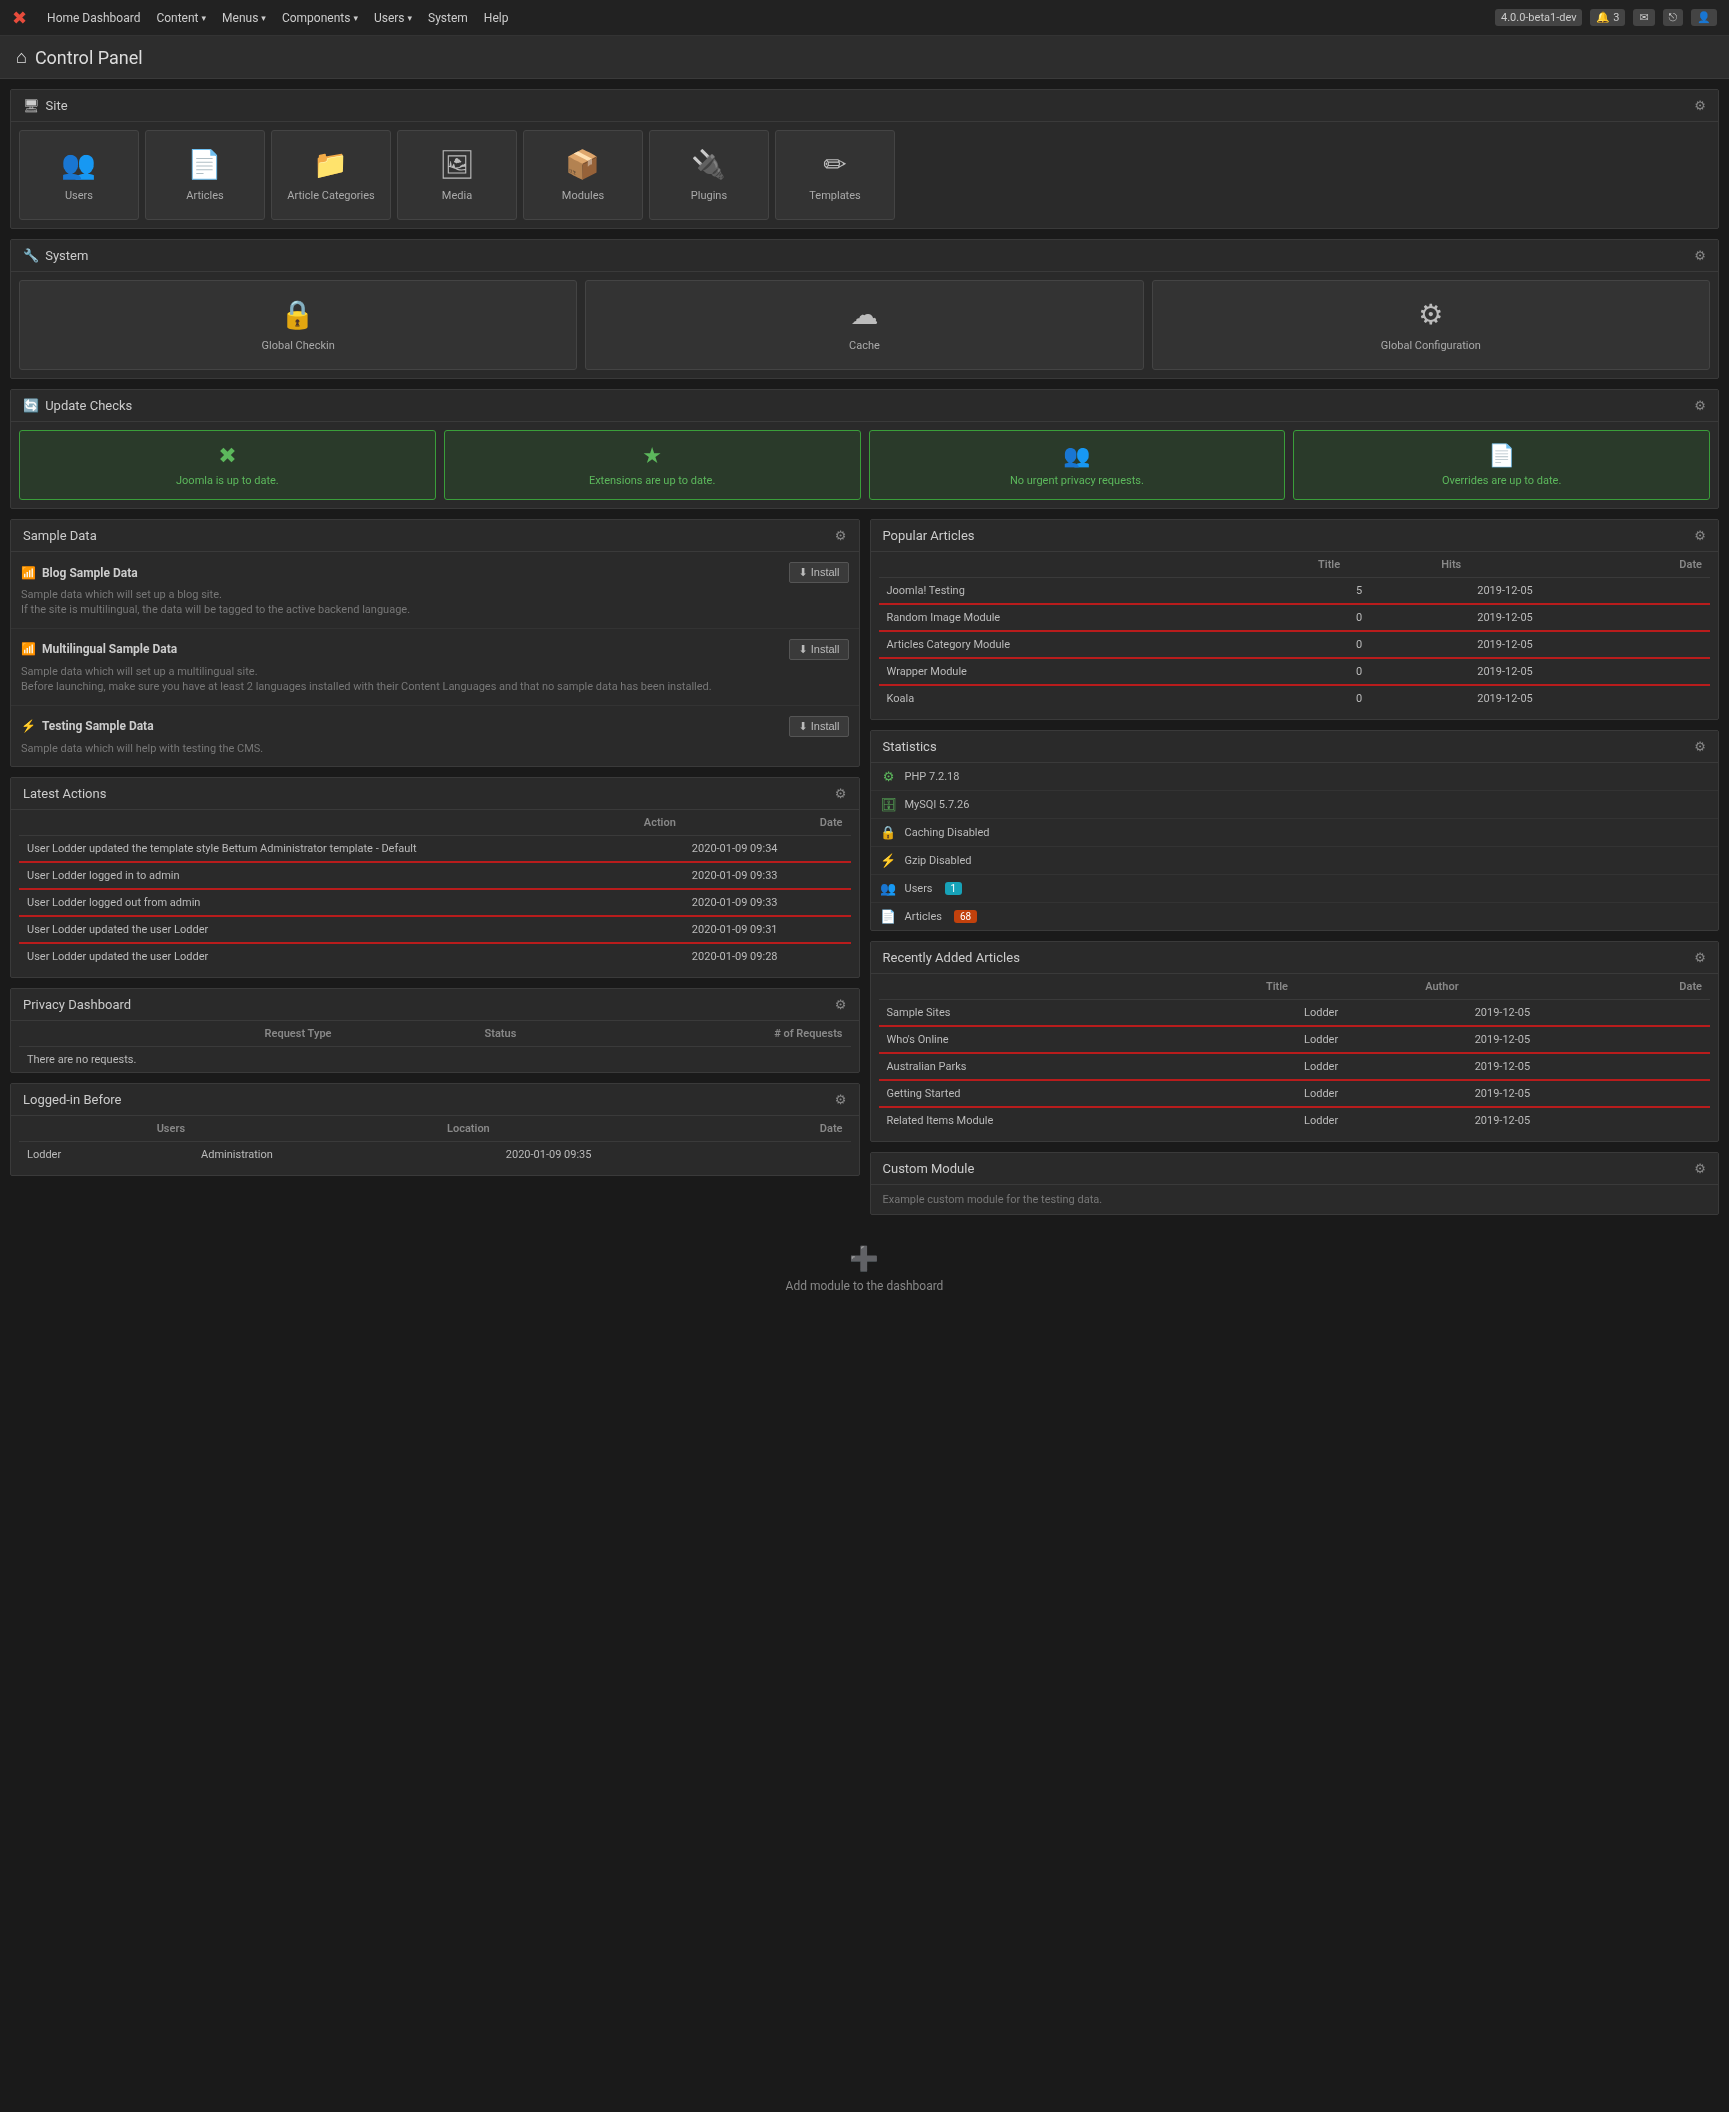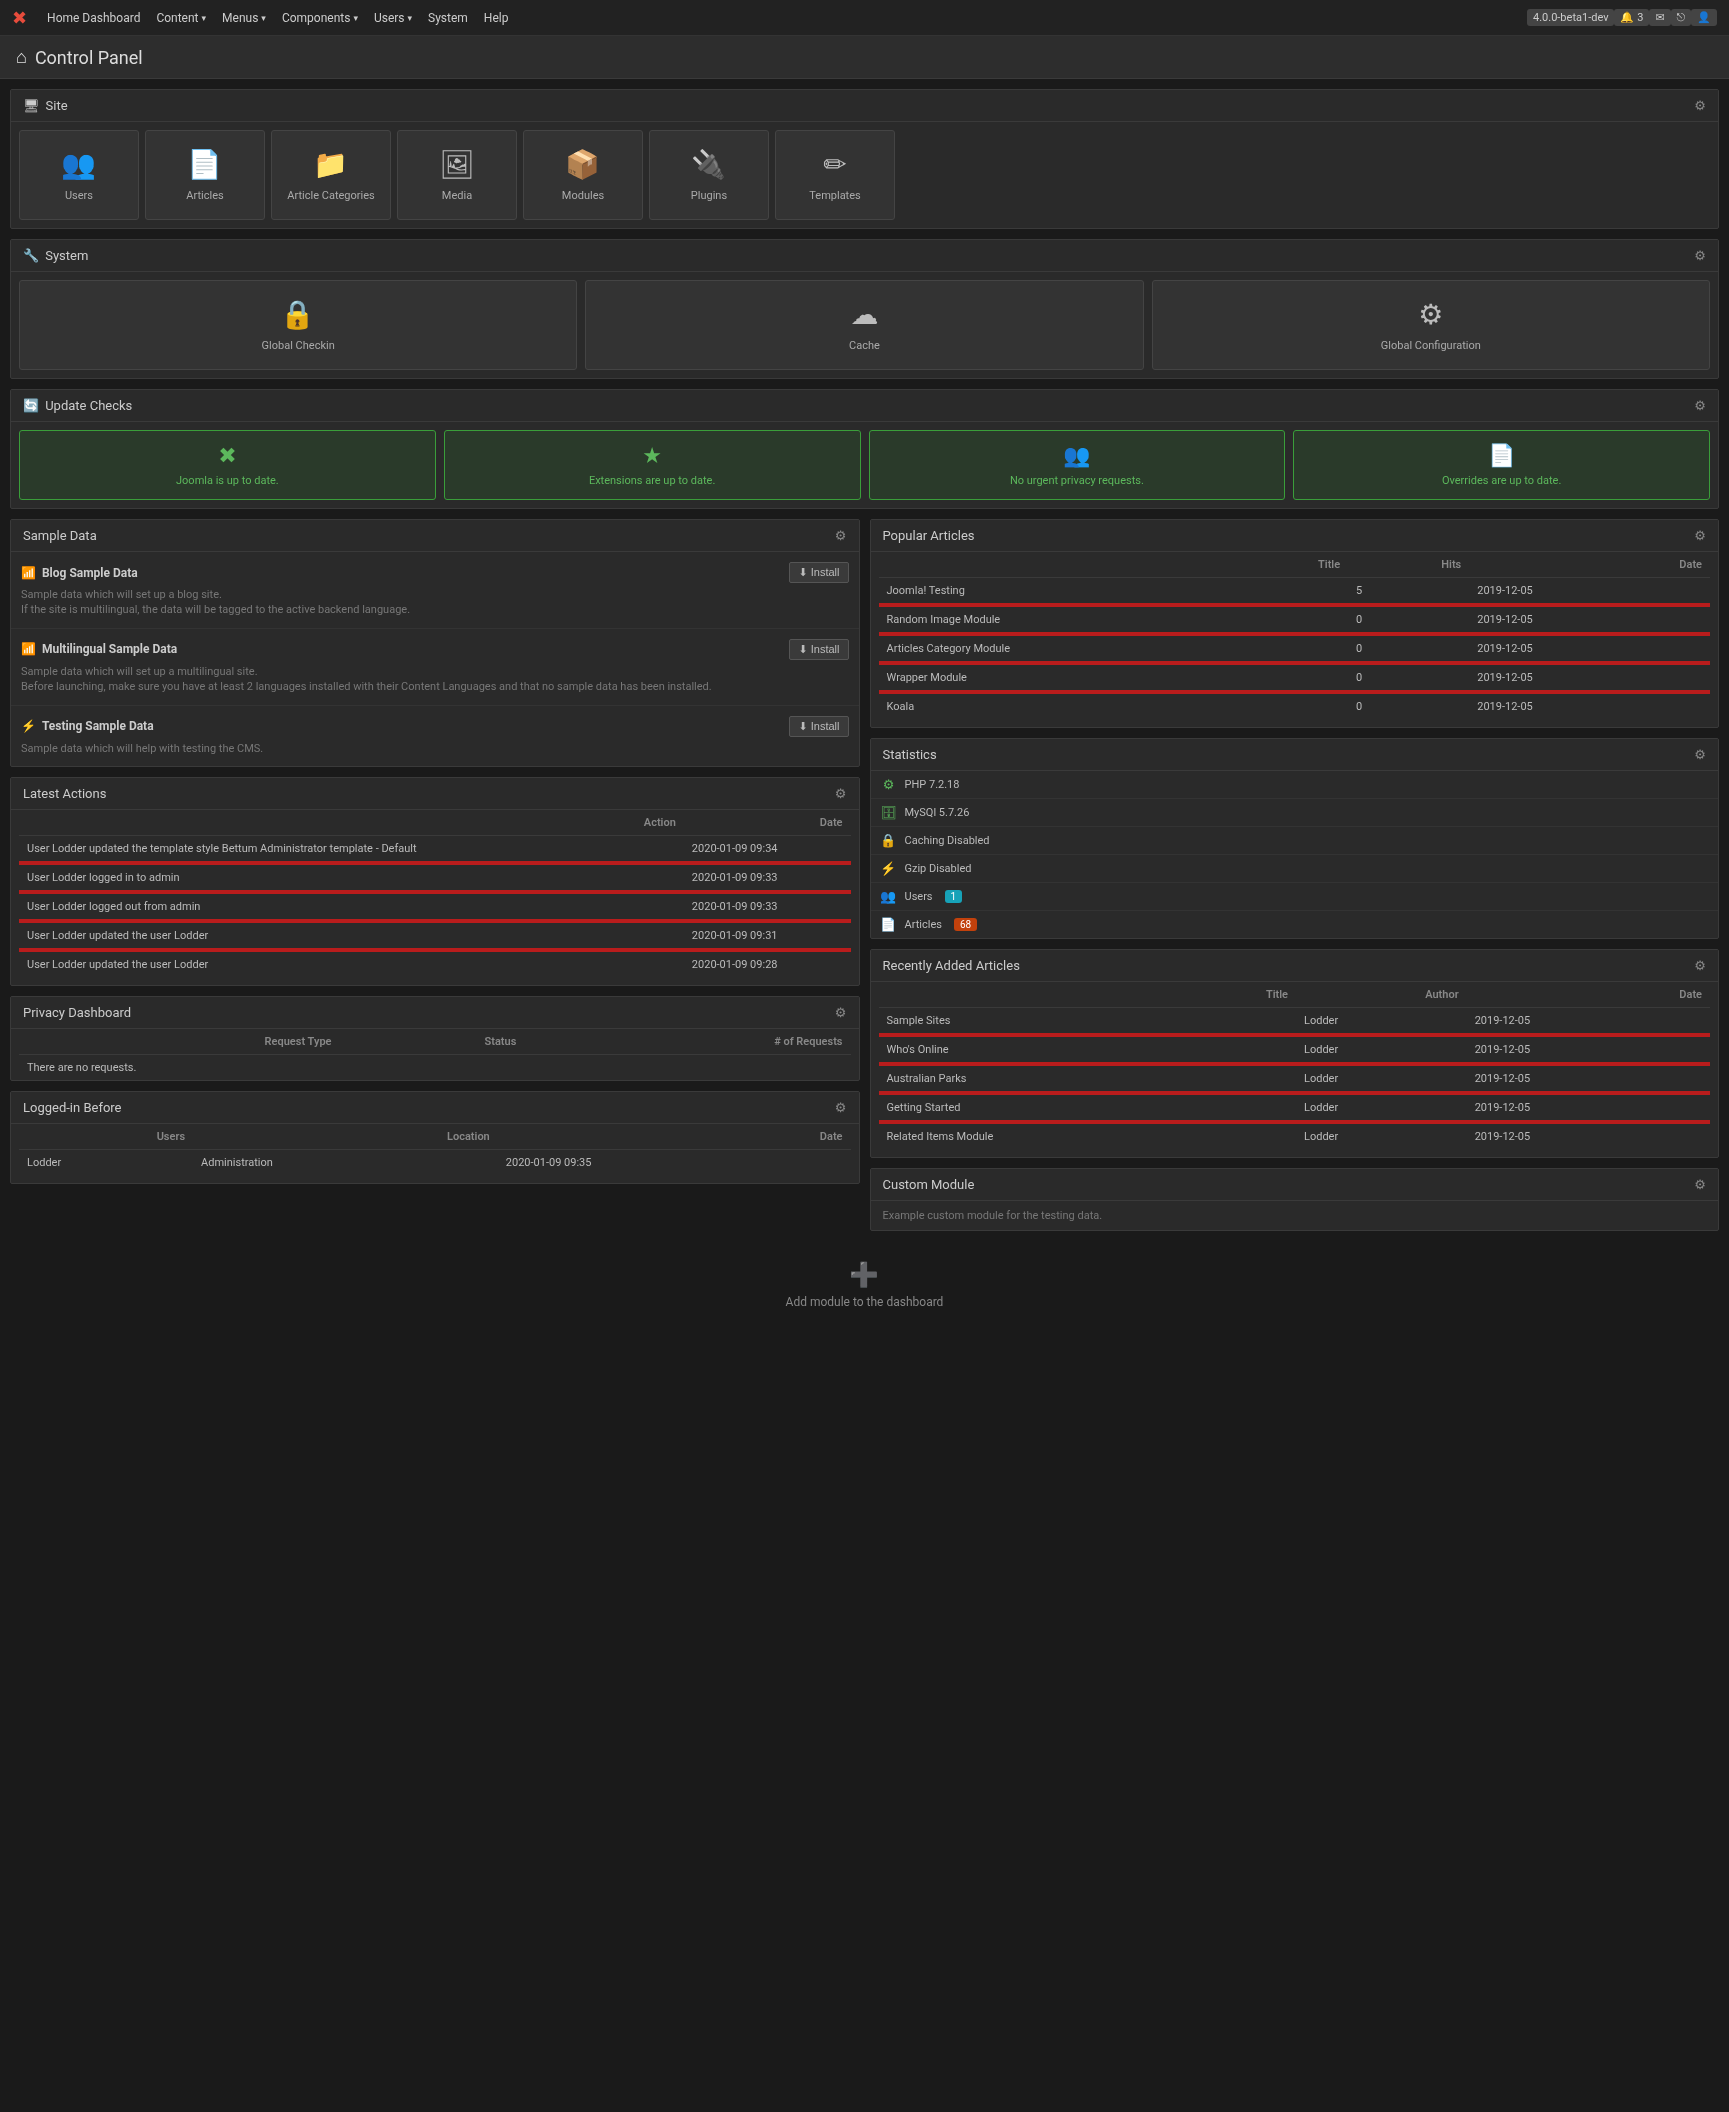--- a/index.html
+++ b/index.html
@@ -3,21 +3,21 @@
   <meta charset="utf-8">
   <style>
     * { box-sizing: border-box; margin: 0; padding: 0; }
     body { font-family: -apple-system, BlinkMacSystemFont, 'Segoe UI', Roboto, sans-serif; font-size: 12px; background: #1a1a1a; color: #ccc; }
     
     
     .top-nav { background: #222; display: flex; align-items: center; padding: 0 12px; height: 36px; border-bottom: 1px solid #333; }
     .joomla-logo { color: #e74c3c; font-size: 18px; margin-right: 12px; }
     .nav-item { color: #ccc; padding: 0 8px; height: 36px; display: flex; align-items: center; font-size: 12px; cursor: pointer; white-space: nowrap; }
     .nav-item .arrow { font-size: 9px; margin-left: 3px; }
-    .nav-right { margin-left: auto; display: flex; align-items: flex-start; }
+    .nav-right { margin-left: auto; display: flex; align-items: flex-start; gap: 8px; }
     .nav-badge { background: #444; color: #ccc; padding: 2px 6px; border-radius: 3px; font-size: 11px; cursor: pointer; display: flex; align-items: center; gap: 3px; }
     
     
     .cp-header { background: #2d2d2d; padding: 10px 16px; display: flex; align-items: center; justify-content: space-between; border-bottom: 1px solid #3a3a3a; }
     .cp-title { display: flex; align-items: center; gap: 8px; font-size: 18px; color: #ddd; }
     
     
     .main { padding: 10px; }
     
     
@@ -42,21 +42,21 @@
     .update-tile .tile-icon { font-size: 22px; color: #5cb85c; }
     
     
     .two-col { display: flex; gap: 10px; }
     .col-left { flex: 1; min-width: 0; }
     .col-right { flex: 1; min-width: 0; }
     
     
     table { width: 100%; border-collapse: collapse; font-size: 11px; }
     th { color: #888; font-weight: 600; padding: 6px 8px; text-align: right; border-bottom: 1px solid #3a3a3a; }
-    td { padding: 6px 8px; border-bottom: 4px solid #b91c1c; color: #bbb; }
+    td { padding: 6px 8px; border-bottom: 2px solid #b91c1c; color: #bbb; }
     tr:last-child td { border-bottom: none; }
     
     
     .sample-item { padding: 10px; border-bottom: 1px solid #333; }
     .sample-item:last-child { border-bottom: none; }
     .sample-item-header { display: flex; justify-content: space-between; align-items: center; margin-bottom: 4px; }
     .sample-item-title { font-size: 12px; color: #ccc; display: flex; align-items: center; gap: 6px; }
     .install-btn { background: #3a3a3a; border: 1px solid #555; color: #bbb; padding: 3px 8px; border-radius: 2px; font-size: 11px; cursor: pointer; display: flex; align-items: center; gap: 4px; }
     .sample-desc { font-size: 11px; color: #777; line-height: 1.4; }
     

